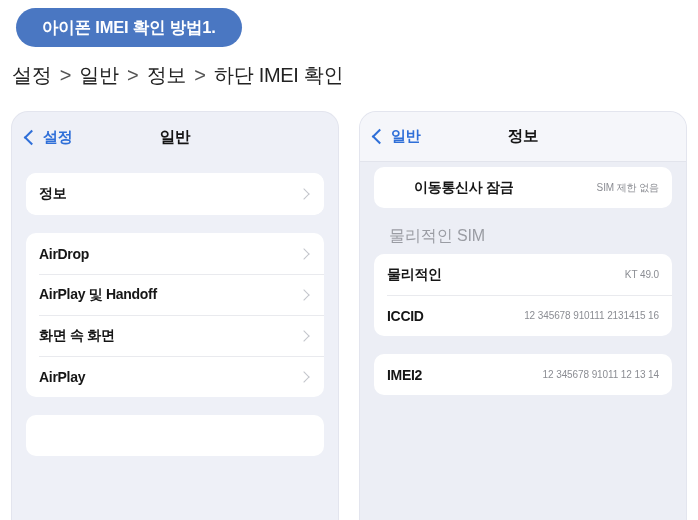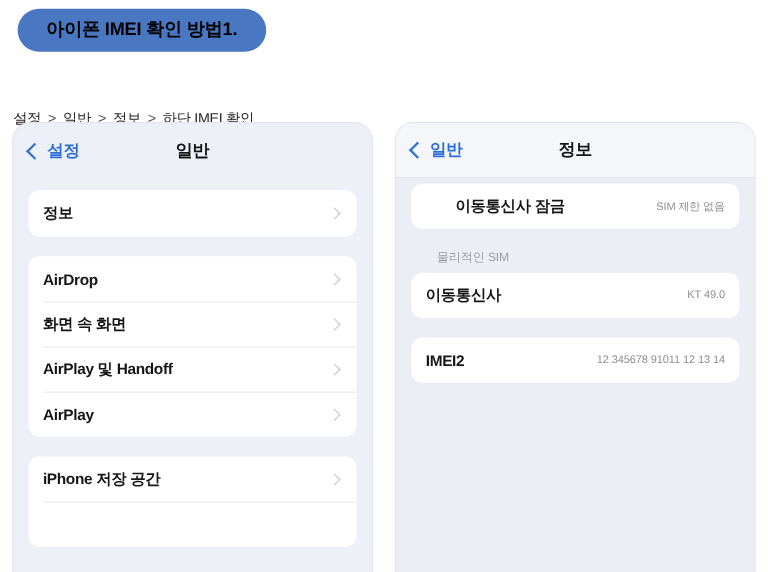--- a/index.html
+++ b/index.html
@@ -18,40 +18,39 @@
 
   
   .badge-wrap {
     position: absolute;
     left: 16px;
     top: 8px;
   }
   .badge {
     display: inline-block;
     background: #4a77c2;
-    color: #000000;
+    color: #ffffff;
     font-size: 16.5px;
     font-weight: bold;
     letter-spacing: -0.2px;
     padding: 10px 26px 11px 26px;
     border-radius: 22px;
     line-height: 1.1;
     white-space: nowrap;
   }
 
   
   .breadcrumb {
     position: absolute;
     left: 12px;
     top: 62px;
-    font-size: 13px;
+    font-size: 20px;
     color: #222222;
     letter-spacing: -0.3px;
     white-space: nowrap;
-    margin-top: 37px;
   }
   .breadcrumb .sep {
     color: #555555;
     margin: 0 3px;
   }
 
   
   .phones {
     position: absolute;
     left: 0;
@@ -170,24 +169,24 @@
     right: -4px;
     top: -4px;
     bottom: -4px;
     border: 3px solid #29569f;
     border-radius: 11px;
     pointer-events: none;
     box-sizing: border-box;
   }
 
   .section-label {
-    font-size: 11px;
+    font-size: 16px;
     color: #9a9ca3;
     letter-spacing: -0.1px;
-    margin: 0 0 7px 23px;
+    margin: 0 0 7px 15px;
   }
   .spacer-sm { height: 11px; }
 
   
   .hl-card {
     position: relative;
     background: #ffffff;
     border-radius: 10px;
   }
   .hl-card .row { height: 42px; }
@@ -234,38 +233,34 @@
           </div>
         </div>
       </div>
 
       <div class="group">
         <div class="row">
           <span class="row-label">AirDrop</span>
           <span class="chev"></span>
         </div>
         <div class="row">
+          <span class="row-label">AirPlay 및 Handoff</span>
+          <span class="chev"></span>
+        </div>
+        <div class="row">
           <span class="row-label">화면 속 화면</span>
           <span class="chev"></span>
         </div>
         <div class="row">
-          <span class="row-label">AirPlay 및 Handoff</span>
-          <span class="chev"></span>
-        </div>
-        <div class="row">
           <span class="row-label">AirPlay</span>
           <span class="chev"></span>
         </div>
       </div>
 
       <div class="group">
-        <div class="row">
-          <span class="row-label">iPhone 저장 공간</span>
-          <span class="chev"></span>
-        </div>
         <div class="row">
           <span class="row-label"></span>
         </div>
       </div>
 
     </div>
   </div>
 
   <div class="phone phone-right">
 
@@ -283,25 +278,29 @@
         <div class="row">
           <span class="row-label">이동통신사 잠금</span>
           <span class="row-value">SIM 제한 없음</span>
         </div>
       </div>
 
       <div class="section-label">물리적인 SIM</div>
 
       <div class="group">
         <div class="row">
-          <span class="row-label">이동통신사</span>
+          <span class="row-label">물리적인</span>
           <span class="row-value">KT 49.0</span>
         </div>
 
 
+        <div class="row">
+          <span class="row-label">ICCID</span>
+          <span class="row-value">12 345678 910111 2131415 16</span>
+        </div>
       </div>
 
 
       <div class="group">
         <div class="row">
           <span class="row-label">IMEI2</span>
           <span class="row-value">12 345678 91011 12 13 14</span>
         </div>
       </div>
 

